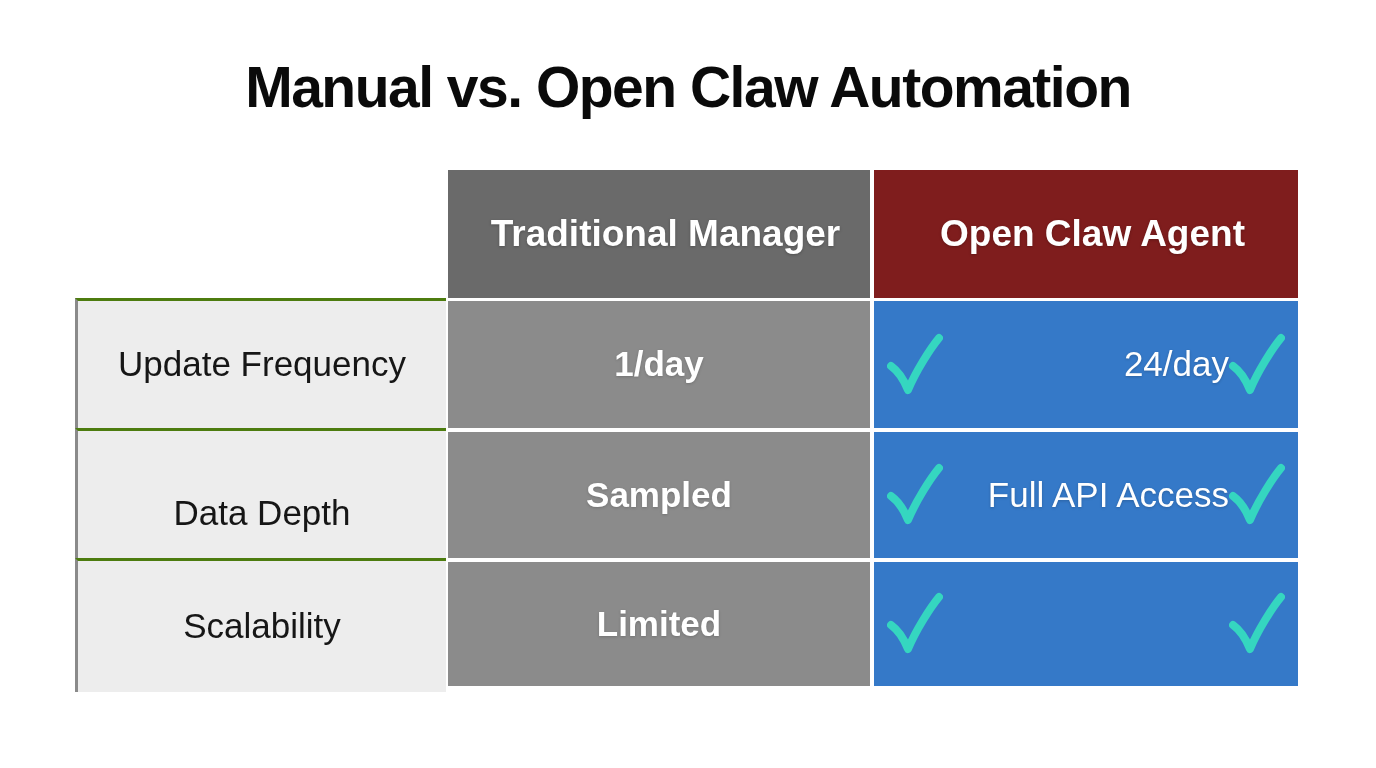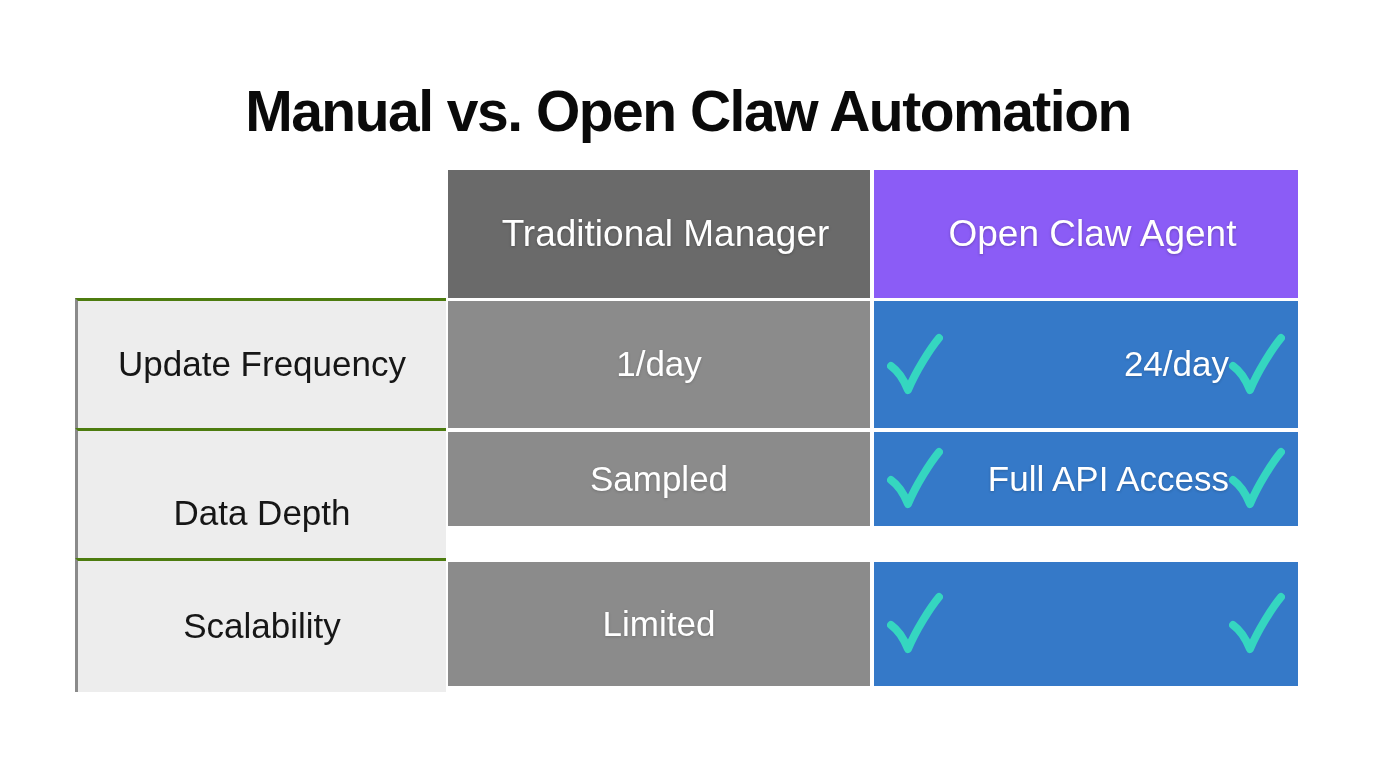--- a/index.html
+++ b/index.html
@@ -9,21 +9,21 @@
     font-family: "Liberation Sans", sans-serif;
     overflow: hidden;
   }
   .stage {
     position: relative;
     width: 1376px; height: 768px;
     background: #ffffff;
   }
   .title {
     position: absolute;
-    top: 80px; left: 0; width: 100%;
+    top: 56px; left: 0; width: 100%;
     text-align: center;
     font-size: 57px;
     font-weight: 800;
     letter-spacing: -1.5px;
     color: #0a0a0a;
     line-height: 1.1;
   }
   .cell {
     position: absolute;
     box-sizing: border-box;
@@ -33,46 +33,46 @@
     font-size: 35px;
     line-height: 1.1;
   }
   
   .col-label { left: 75px;  width: 371px; }
   .col-a     { left: 448px; width: 422px; }
   .col-b     { left: 874px; width: 424px; }
   
   .row-h { top: 170px; height: 128px; }
   .row-1 { top: 301px; height: 127px; }
-  .row-2 { top: 432px; height: 94px; }
+  .row-2 { top: 432px; height: 126px; }
   .row-3 { top: 562px; height: 124px; }
   
   .label-cell {
     background: #ededed;
     color: #161616;
     font-weight: 500;
     border-left: 3px solid #8a8a8a;
     border-top: 3px solid #4d7c0f;
   }
   .label-1 { top: 298px; height: 130px; }
   .label-2 { top: 428px; height: 168px; }
   .label-3 { top: 558px; height: 134px; }
   .head-cell {
     color: #ffffff;
-    font-weight: 400;
+    font-weight: 700;
     font-size: 37px;
     text-shadow: 0 1px 3px rgba(0,0,0,0.25);
     padding-left: 13px;
   }
   .head-gray { background: #6a6a6a; }
-  .head-blue { background: #8b5cf6; }
+  .head-blue { background: #7f1d1d; }
   .val-gray {
     background: #8b8b8b;
     color: #ffffff;
-    font-weight: 400;
+    font-weight: 700;
     text-shadow: 0 1px 3px rgba(0,0,0,0.18);
     text-align: right;
   }
   .val-blue {
     background: #3579c8;
     color: #ffffff;
     font-weight: 400;
     text-shadow: 0 1px 3px rgba(0,0,0,0.2);
     justify-content: space-between;
     padding: 0 13px;

